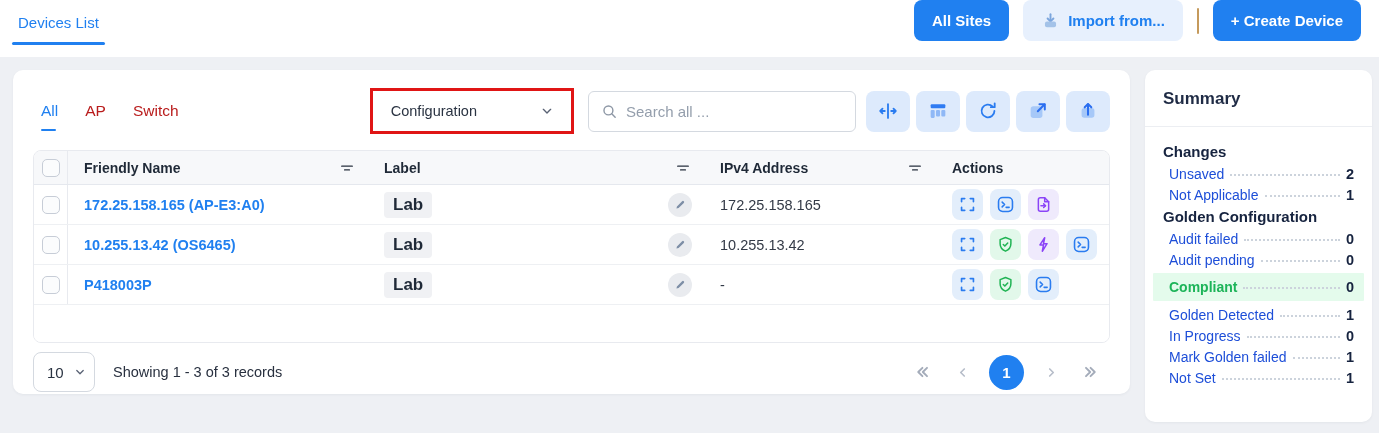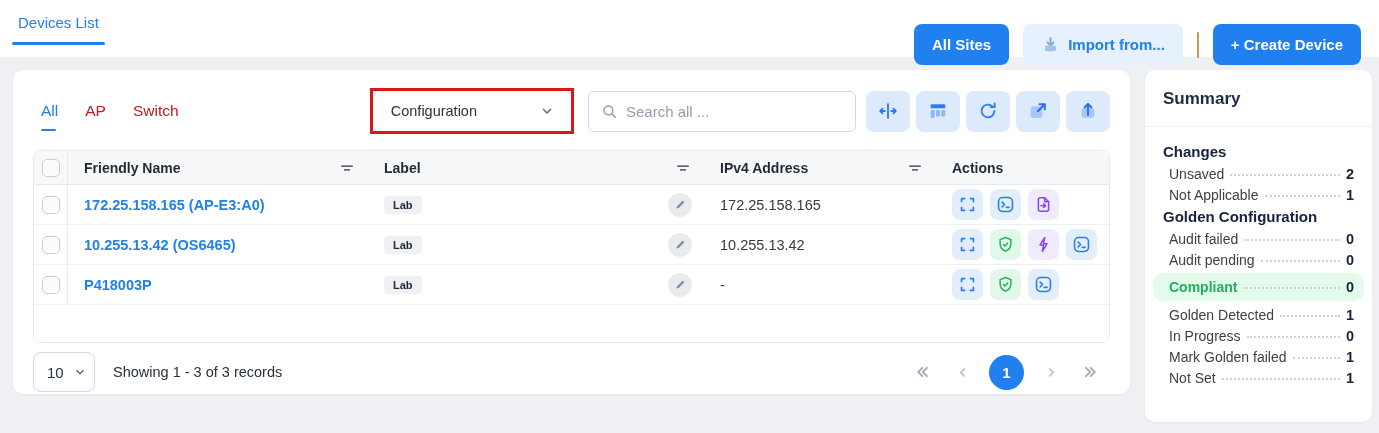--- a/index.html
+++ b/index.html
@@ -5,21 +5,21 @@
   * { margin:0; padding:0; box-sizing:border-box; }
   html,body { width:1379px; height:433px; overflow:hidden;
     font-family:"Liberation Sans", sans-serif; background:#eef0f4; }
 
   
   .topbar { height:57px; background:#fff; display:flex; align-items:flex-start; padding:0 18px 0 16px; }
   .page-tabs { display:flex; gap:20px; margin-top:13px; border-bottom:2px solid #ececef; }
   .page-tab { font-size:15px; color:#4b5563; padding:1px 2px 12px; position:relative; cursor:pointer; }
   .page-tab.active { color:#2080f0; }
   .page-tab.active::after { content:""; position:absolute; left:-4px; right:-4px; bottom:-2px; height:3px; background:#2080f0; border-radius:2px; }
-  .topbar-right { margin-left:auto; display:flex; align-items:center; gap:14px; margin-top:24px; }
+  .topbar-right { margin-left:auto; display:flex; align-items:center; gap:14px; margin-top:0; }
   .btn { height:41px; border:none; border-radius:8px; font-family:inherit; font-size:15px; font-weight:700; display:flex; align-items:center; gap:8px; padding:0 18px; cursor:pointer; }
   .btn-solid { background:#2080f0; color:#fff; }
   .btn-soft  { background:#e7f0fd; color:#2080f0; }
   .btn-divider { width:2px; height:26px; background:#c59a5c; border-radius:1px; }
 
   
   .content { display:flex; gap:15px; padding:13px 7px 0 13px; }
   .card { background:#fff; border-radius:10px; box-shadow:0 1px 3px rgba(20,30,60,.05); }
   .card-main { width:1132px; height:324px; padding:14px 20px 0; display:flex; flex-direction:column; }
   .card-summary { width:240px; height:352px; padding:15px 16px 0; }
@@ -46,21 +46,21 @@
   .t-body-row { height:40px; border-bottom:1px solid #eef0f3; background:#fff; }
   .t-body-row:last-of-type { border-bottom:1px solid #eef0f3; }
   .c-check { width:34px; border-right:1px solid #e8eaef; display:flex; align-items:center; justify-content:center; flex:none; }
   .c-name { width:300px; padding:0 12px 0 16px; display:flex; align-items:center; flex:none; }
   .c-label { width:336px; padding:0 12px 0 16px; display:flex; align-items:center; flex:none; }
   .c-ipv4 { width:232px; padding:0 12px 0 16px; display:flex; align-items:center; flex:none; }
   .c-actions { flex:1; padding:0 12px 0 16px; display:flex; align-items:center; gap:7px; }
   .spring { flex:1; }
   .checkbox { width:18px; height:18px; border:1.5px solid #c7cdd7; border-radius:5px; background:#fbfcfd; cursor:pointer; }
   .link { color:#2080f0; font-weight:600; font-size:14.5px; cursor:pointer; }
-  .chip { background:#f0f1f4; border-radius:4px; padding:3px 9px; font-size:11px; font-weight:600; color:#1f2937; }
+  .chip { background:#f0f1f4; border-radius:4px; padding:3px 9px; font-size:17px; font-weight:600; color:#1f2937; }
   .edit-circle { width:24px; height:24px; border-radius:50%; background:#e9ebef; display:flex; align-items:center; justify-content:center; cursor:pointer; }
   .ip-text { font-size:14.5px; color:#333a47; }
   .act { width:31px; height:31px; border-radius:8px; border:none; display:flex; align-items:center; justify-content:center; cursor:pointer; }
   .act-blue { background:#e3eefb; }
   .act-green { background:#e2f8ea; }
   .act-purple { background:#efeafc; }
   .table-empty { height:37px; background:#fff; }
 
   
   .tbl-footer { display:flex; align-items:center; margin-top:9px; }
@@ -69,24 +69,24 @@
   .showing { margin-left:18px; font-size:14.5px; color:#28303f; }
   .pager { margin-left:auto; display:flex; align-items:center; gap:14px; margin-right:6px; }
   .pg-btn { background:none; border:none; cursor:pointer; display:flex; align-items:center; justify-content:center; width:26px; height:26px; }
   .pg-current { width:35px; height:35px; border-radius:50%; background:#2080f0; color:#fff; font-size:15px; font-weight:700; border:none; display:flex; align-items:center; justify-content:center; cursor:pointer; }
 
   
   .sum-title { font-size:17px; font-weight:700; color:#1f2b45; padding:4px 0 0 2px; }
   .sum-divider { height:1px; background:#eceef2; margin:17px -16px 13px; }
   .sum-section-title { font-size:15px; font-weight:700; color:#16233f; padding:3px 0 3px 2px; }
   .sum-item { display:flex; align-items:baseline; font-size:14px; padding:2.5px 2px 2.5px 8px; }
-  .sum-item .lbl { color:#404040; white-space:nowrap; }
+  .sum-item .lbl { color:#1d4ed8; white-space:nowrap; }
   .leader { flex:1; border-bottom:2px dotted #ccd3dc; margin:0 6px; transform:translateY(-3px); min-width:8px; }
   .sum-item .val { font-weight:700; color:#16233f; font-size:14.5px; }
-  .sum-item.hl-green { background:#e4fbec; border-radius:10px; margin:3px -8px; padding:6px 10px 6px 16px; }
+  .sum-item.hl-green { background:#e4fbec; border-radius:1px; margin:3px -8px; padding:6px 10px 6px 16px; }
   .sum-item.hl-green .lbl { color:#1db459; font-weight:700; }
 </style>
 </head>
 <body>
 
 <div class="topbar">
   <div class="page-tabs">
     <div class="page-tab active">Devices List</div>
   </div>
   <div class="topbar-right">

